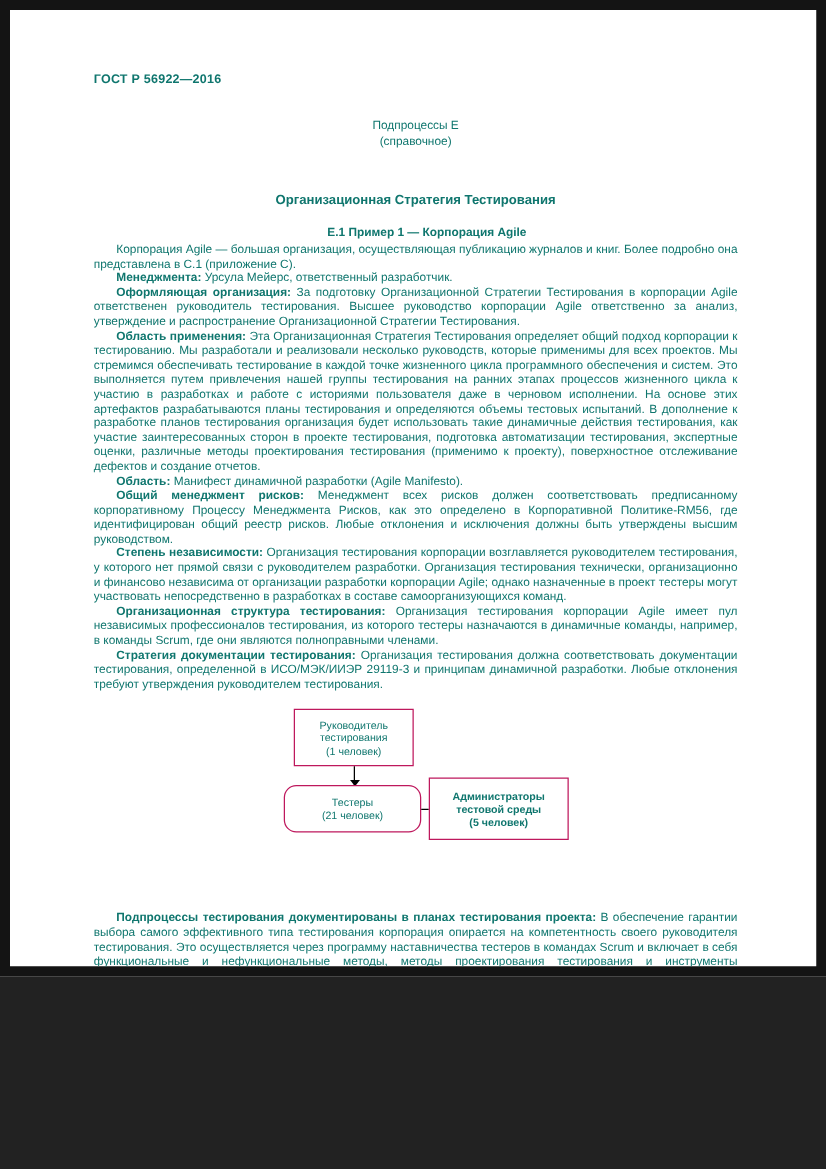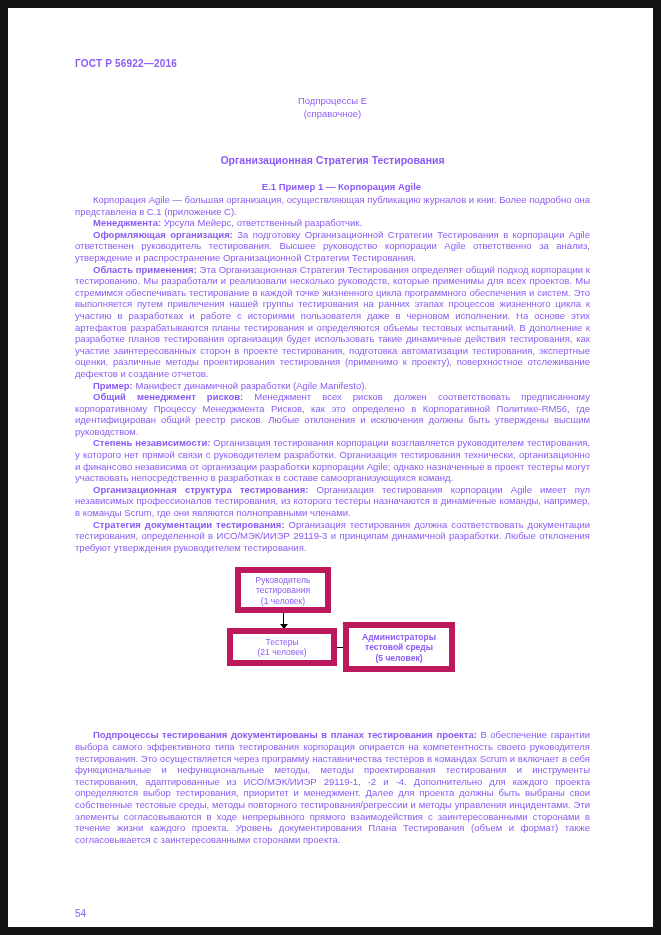--- a/index.html
+++ b/index.html
@@ -1,47 +1,47 @@
 <!DOCTYPE html>
 <html><head>
 <meta charset="utf-8">
 <style>
   * { margin: 0; padding: 0; box-sizing: border-box; }
   html, body { width: 661px; height: 935px; }
   body { background: #222; }
   .page {
     position: relative;
-    width: 661px; height: 935px;
+    width: 661px; height: 781px;
     background: #ffffff;
     border: 8px solid #141414;
     padding: 50px 63px 0 67px;
     font-family: "Liberation Sans", sans-serif;
-    color: #8b5cf6;
+    color: #0f766e;
     overflow: hidden;
   }
   .doc-number { font-weight: bold; font-size: 10px; letter-spacing: .2px; }
   .appendix { text-align: center; font-size: 9.5px; line-height: 12.5px; margin-top: 26px; }
   .title { text-align: center; font-size: 10.5px; font-weight: bold; margin-top: 34px; }
   .example-heading { font-weight: bold; font-size: 9.5px; margin-top: 15px; text-indent: 18px; margin-bottom: 2px; text-align: center; }
   .body-text { font-size: 9.5px; line-height: 11.6px; text-align: justify; }
   .para { text-indent: 18px; }
   .lead { font-weight: bold; }
 
   .diagram { position: relative; height: 110px; margin-top: 14px; }
   .dbox {
     position: absolute;
-    border: 6px solid #be185d;
+    border: 1px solid #be185d;
     background: #fff;
     font-size: 8.5px; line-height: 10.5px;
     text-align: center;
     white-space: pre-line;
     display: flex; align-items: center; justify-content: center;
   }
   .box-manager { left: 160px; top: 0; width: 96px; height: 46px; }
-  .box-testers { left: 152px; top: 61px; width: 110px; height: 38px; }
+  .box-testers { left: 152px; top: 61px; width: 110px; height: 38px; border-radius: 10px; }
   .box-admins  { left: 268px; top: 55px; width: 112px; height: 50px; font-weight: bold; }
   .arrow-v { position: absolute; left: 208px; top: 46px; height: 15px; width: 0; border-left: 1px solid #000; }
   .arrow-v::after {
     content: ""; position: absolute; bottom: -1px; left: -4.5px;
     border-left: 4px solid transparent; border-right: 4px solid transparent; border-top: 5px solid #000;
   }
   .arrow-h { position: absolute; left: 262px; top: 80px; width: 20px; height: 0; border-top: 1px solid #000; }
   .arrow-h::after {
     content: ""; position: absolute; right: -1px; top: -4.5px;
     border-top: 4px solid transparent; border-bottom: 4px solid transparent; border-left: 5px solid #000;
@@ -64,21 +64,21 @@
 
   <div class="title">Организационная Стратегия Тестирования</div>
 
   <div class="example-heading">Е.1  Пример 1 — Корпорация Agile</div>
 
   <div class="body-text" id="paras-top">
       <p class="para">Корпорация Agile — большая организация, осуществляющая публикацию журналов и книг. Более подробно она представлена в С.1 (приложение С).</p>
       <p class="para"><span class="lead">Менеджмента:</span> Урсула Мейерс, ответственный разработчик.</p>
       <p class="para"><span class="lead">Оформляющая организация:</span> За подготовку Организационной Стратегии Тестирования в корпорации Agile ответственен руководитель тестирования. Высшее руководство корпорации Agile ответственно за анализ, утверждение и распространение Организационной Стратегии Тестирования.</p>
       <p class="para"><span class="lead">Область применения:</span> Эта Организационная Стратегия Тестирования определяет общий подход корпорации к тестированию. Мы разработали и реализовали несколько руководств, которые применимы для всех проектов. Мы стремимся обеспечивать тестирование в каждой точке жизненного цикла программного обеспечения и систем. Это выполняется путем привлечения нашей группы тестирования на ранних этапах процессов жизненного цикла к участию в разработках и работе с историями пользователя даже в черновом исполнении. На основе этих артефактов разрабатываются планы тестирования и определяются объемы тестовых испытаний. В дополнение к разработке планов тестирования организация будет использовать такие динамичные действия тестирования, как участие заинтересованных сторон в проекте тестирования, подготовка автоматизации тестирования, экспертные оценки, различные методы проектирования тестирования (применимо к проекту), поверхностное отслеживание дефектов и создание отчетов.</p>
-      <p class="para"><span class="lead">Пример:</span> Манифест динамичной разработки (Agile Manifesto).</p>
+      <p class="para"><span class="lead">Область:</span> Манифест динамичной разработки (Agile Manifesto).</p>
       <p class="para"><span class="lead">Общий менеджмент рисков:</span> Менеджмент всех рисков должен соответствовать предписанному корпоративному Процессу Менеджмента Рисков, как это определено в Корпоративной Политике-RM56, где идентифицирован общий реестр рисков. Любые отклонения и исключения должны быть утверждены высшим руководством.</p>
       <p class="para"><span class="lead">Степень независимости:</span> Организация тестирования корпорации возглавляется руководителем тестирования, у которого нет прямой связи с руководителем разработки. Организация тестирования технически, организационно и финансово независима от организации разработки корпорации Agile; однако назначенные в проект тестеры могут участвовать непосредственно в разработках в составе самоорганизующихся команд.</p>
       <p class="para"><span class="lead">Организационная структура тестирования:</span> Организация тестирования корпорации Agile имеет пул независимых профессионалов тестирования, из которого тестеры назначаются в динамичные команды, например, в команды Scrum, где они являются полноправными членами.</p>
       <p class="para"><span class="lead">Стратегия документации тестирования:</span> Организация тестирования должна соответствовать документации тестирования, определенной в ИСО/МЭК/ИИЭР 29119-3 и принципам динамичной разработки. Любые отклонения требуют утверждения руководителем тестирования.</p>
     </div>
 
   <div class="diagram">
     <div class="dbox box-manager">Руководитель
 тестирования
 (1 человек)</div>

